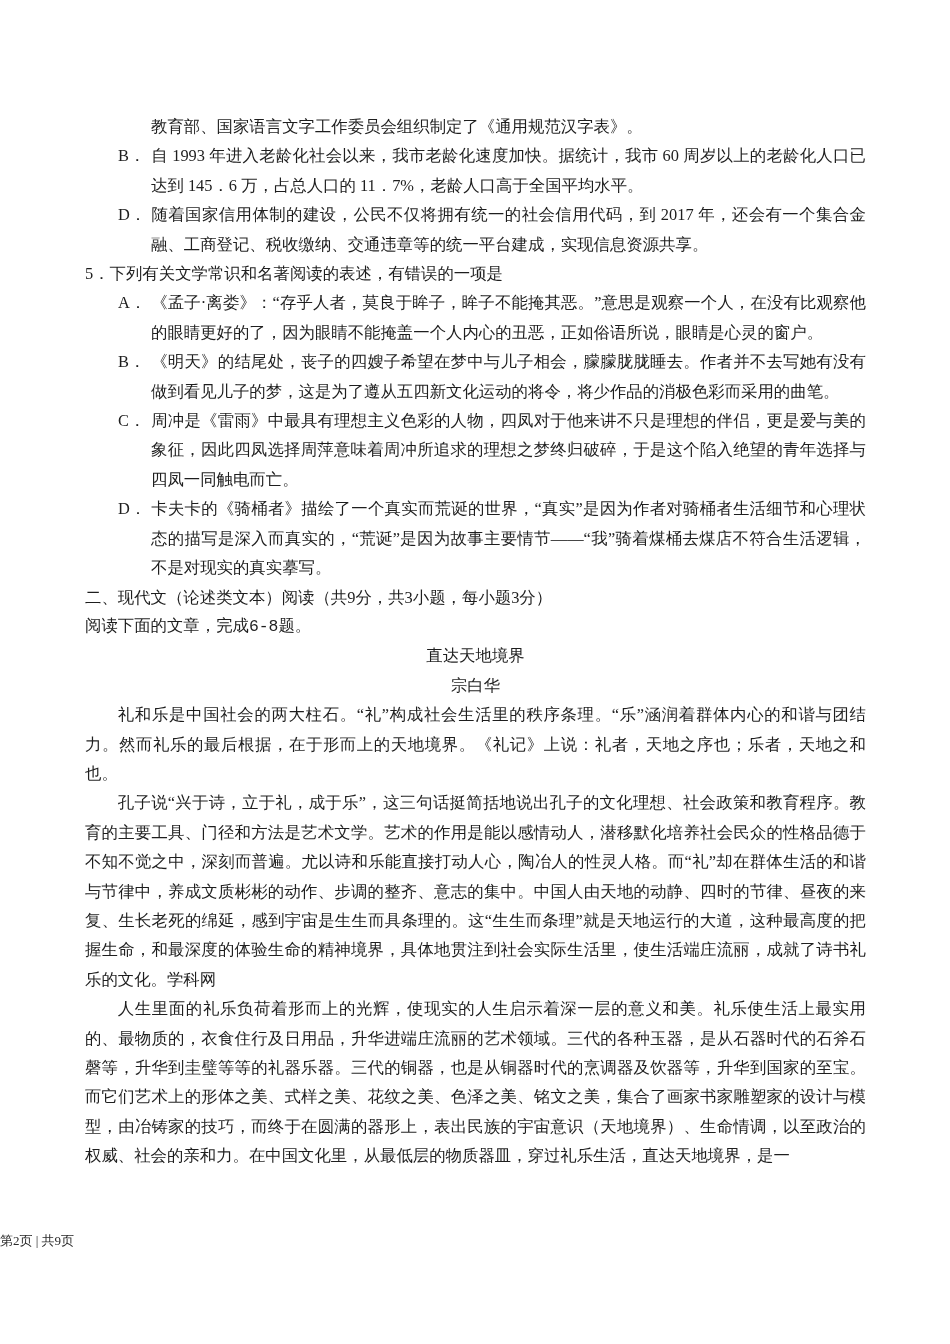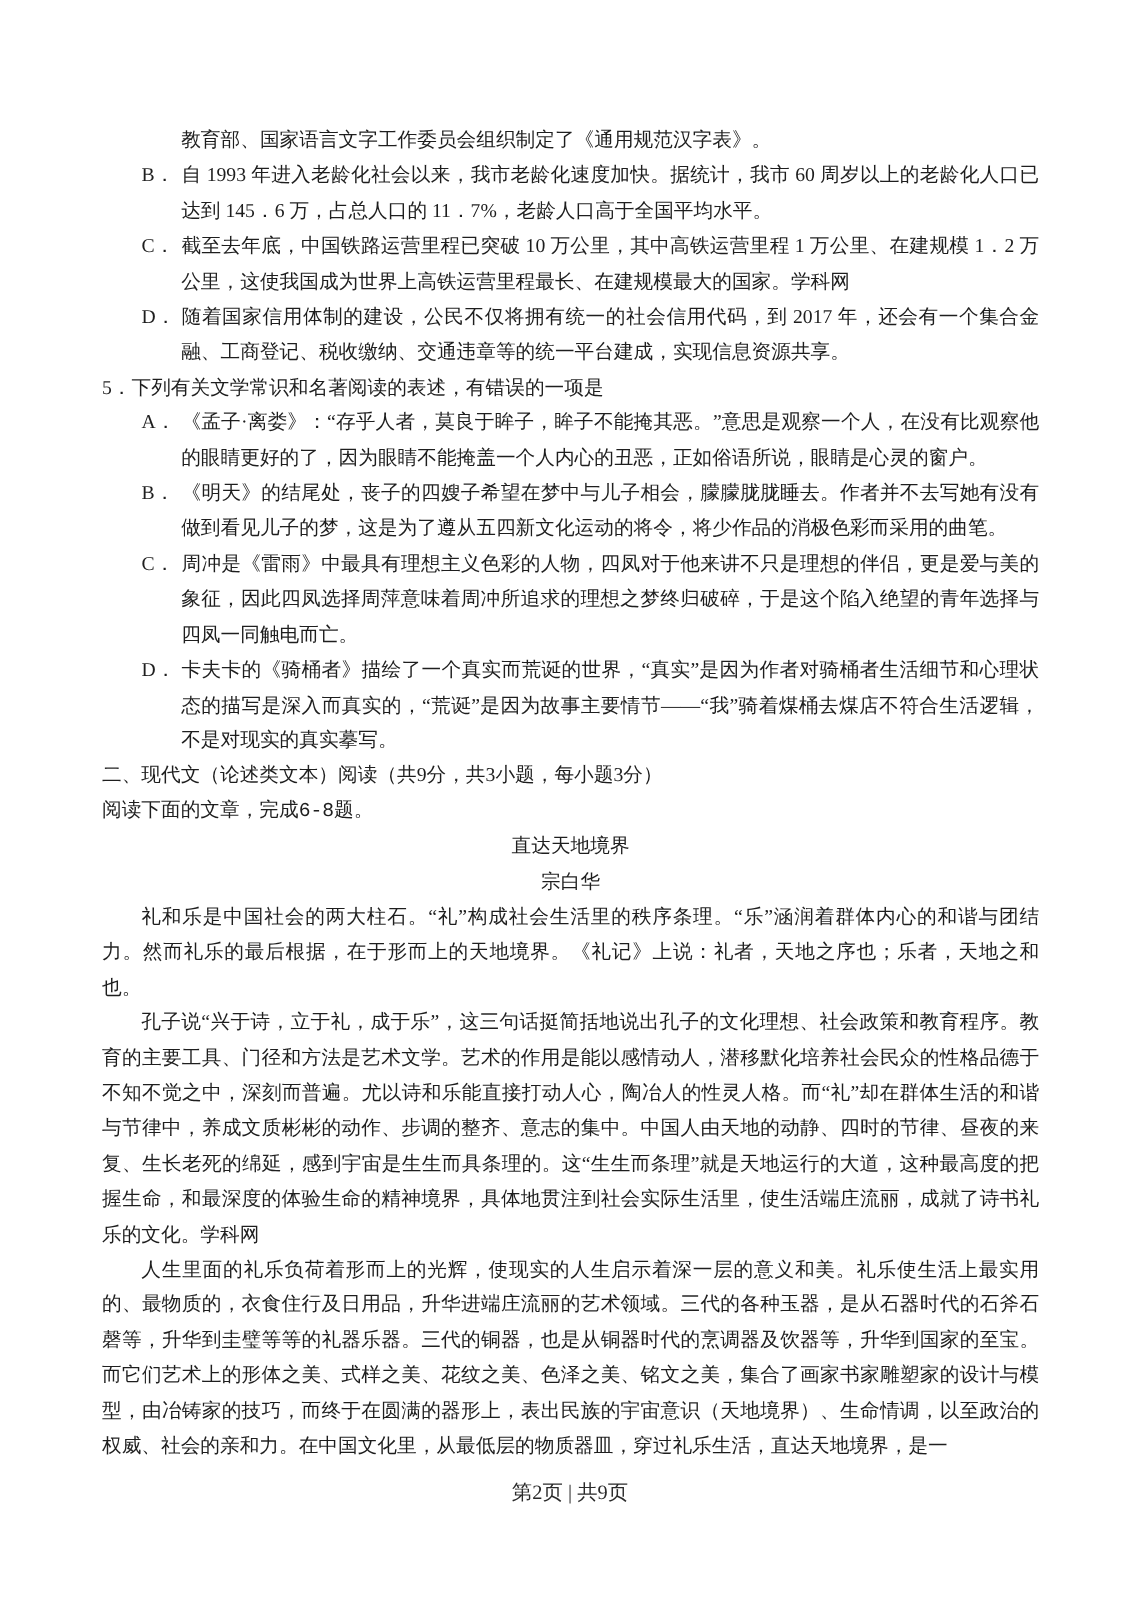--- a/index.html
+++ b/index.html
@@ -13,56 +13,54 @@
     color: #1e1e1e;
   }
   .page {
     position: absolute;
     inset: 0;
     background: #ffffff;
   }
   .content {
     position: absolute;
     left: 85px;
-    top: 102px;
+    top: 112px;
     width: 781px;
     font-size: 16.4px;
     line-height: 29.4px;
     text-align: justify;
   }
   
   .cont { padding-left: 66px; }
   
   .option { padding-left: 66px; text-indent: -33px; }
   .opt-label { display: inline-block; width: 33px; text-indent: 0; }
   .stem { text-indent: 0; }
   .section-heading { text-indent: 0; }
   .instruction { text-indent: 0; font-family: Liberation Mono, monospace; }
   .center { text-align: center; text-indent: 0; }
   .para { text-indent: 2em; }
   .footer {
     position: absolute;
     top: 1232px;
     left: 0;
     width: 100%;
-    text-align: center;
-    font-size: 17px;
+    font-size: 13px;
     color: #2a2a2a;
   }
 </style>
 </head>
 <body>
 
 <div class="page">
   <div class="content">
 
     <div class="cont">教育部、国家语言文字工作委员会组织制定了《通用规范汉字表》。</div>
 
     <div class="option"><span class="opt-label">B．</span><span>自 1993 年进入老龄化社会以来，我市老龄化速度加快。据统计，我市 60 周岁以上的老龄化人口已达到 145．6 万，占总人口的 11．7%，老龄人口高于全国平均水平。</span></div>
-    <div class="option"><span class="opt-label">C．</span><span>截至去年底，中国铁路运营里程已突破 10 万公里，其中高铁运营里程 1 万公里、在建规模 1．2 万公里，这使我国成为世界上高铁运营里程最长、在建规模最大的国家。学科网</span></div>
     <div class="option"><span class="opt-label">D．</span><span>随着国家信用体制的建设，公民不仅将拥有统一的社会信用代码，到 2017 年，还会有一个集合金融、工商登记、税收缴纳、交通违章等的统一平台建成，实现信息资源共享。</span></div>
 
     <div class="stem">5．下列有关文学常识和名著阅读的表述，有错误的一项是</div>
     <div class="option"><span class="opt-label">A．</span><span>《孟子·离娄》：“存乎人者，莫良于眸子，眸子不能掩其恶。”意思是观察一个人，在没有比观察他的眼睛更好的了，因为眼睛不能掩盖一个人内心的丑恶，正如俗语所说，眼睛是心灵的窗户。</span></div>
     <div class="option"><span class="opt-label">B．</span><span>《明天》的结尾处，丧子的四嫂子希望在梦中与儿子相会，朦朦胧胧睡去。作者并不去写她有没有做到看见儿子的梦，这是为了遵从五四新文化运动的将令，将少作品的消极色彩而采用的曲笔。</span></div>
     <div class="option"><span class="opt-label">C．</span><span>周冲是《雷雨》中最具有理想主义色彩的人物，四凤对于他来讲不只是理想的伴侣，更是爱与美的象征，因此四凤选择周萍意味着周冲所追求的理想之梦终归破碎，于是这个陷入绝望的青年选择与四凤一同触电而亡。</span></div>
     <div class="option"><span class="opt-label">D．</span><span>卡夫卡的《骑桶者》描绘了一个真实而荒诞的世界，“真实”是因为作者对骑桶者生活细节和心理状态的描写是深入而真实的，“荒诞”是因为故事主要情节——“我”骑着煤桶去煤店不符合生活逻辑，不是对现实的真实摹写。</span></div>
 
     <div class="section-heading">二、现代文（论述类文本）阅读（共9分，共3小题，每小题3分）</div>
     <div class="instruction">阅读下面的文章，完成6-8题。</div>

